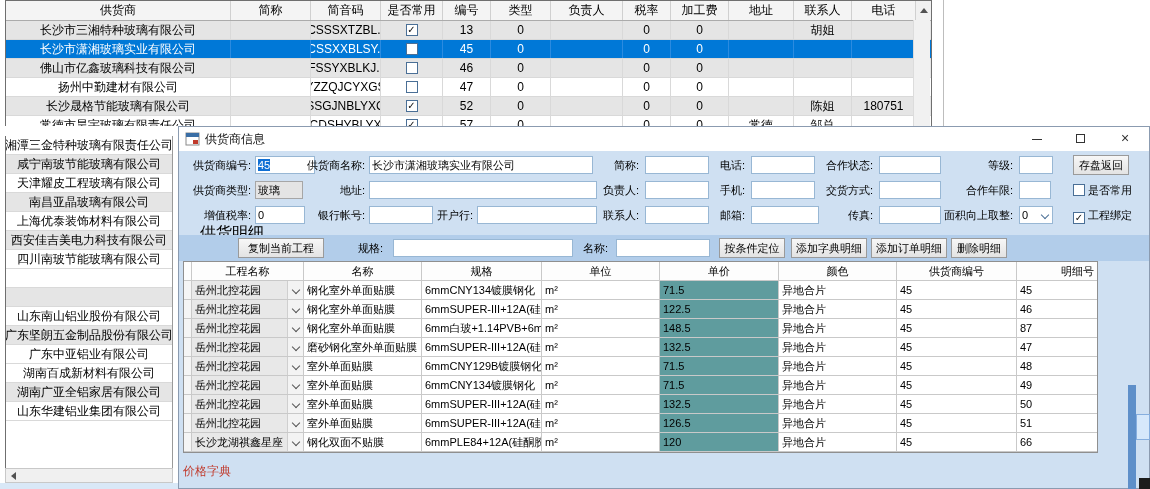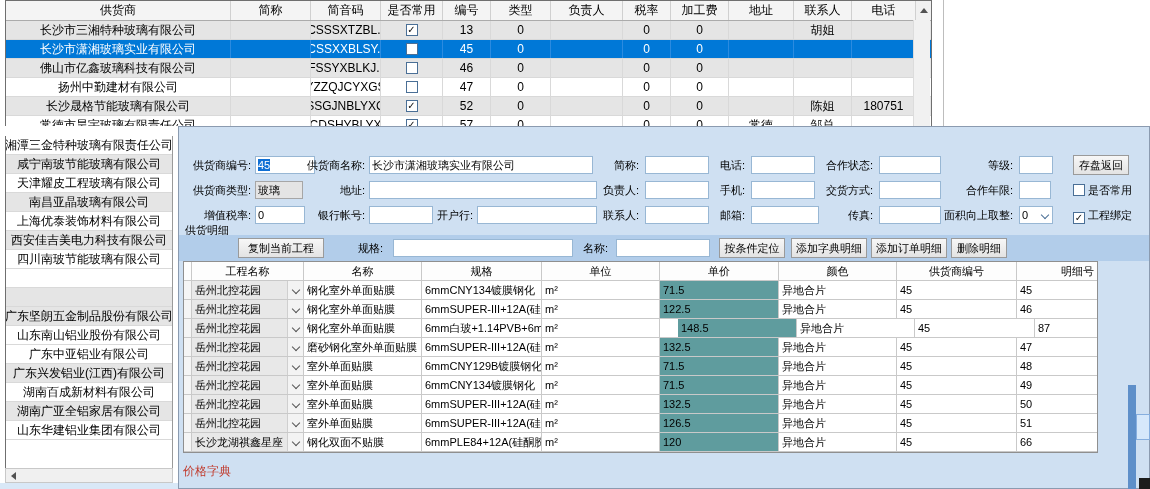--- a/index.html
+++ b/index.html
@@ -54,21 +54,21 @@
   .seltxt{background:#0f6fd4;color:#fff;}
   .btn{position:absolute;height:20px;background:linear-gradient(#f7f7f7,#e3e3e3);border:1px solid #9a9a9a;
     box-sizing:border-box;font-size:11px;text-align:center;line-height:18px;overflow:hidden;white-space:nowrap;}
   .wcb{display:inline-block;width:12px;height:12px;background:#fff;border:1px solid #4a6f96;box-sizing:border-box;
     font-size:10px;line-height:10px;text-align:center;color:#111;vertical-align:-2px;}
   .wcb.on::after{content:"✓";}
   .cbwrap{position:absolute;height:18px;line-height:18px;font-size:11px;white-space:nowrap;}
   .combo{position:absolute;height:18px;background:#fff;border:1px solid #98b7d4;box-sizing:border-box;
     font-size:11px;line-height:16px;padding:0 2px;}
   .chev{position:absolute;right:4px;top:5px;width:5px;height:5px;border-right:1px solid #4a6f96;border-bottom:1px solid #4a6f96;transform:rotate(45deg);}
-  .sectlbl{position:absolute;font-size:11px;color:#000;}
+  .sectlbl{position:absolute;font-size:16px;color:#000;margin-left:15px;}
   #toolbar{position:absolute;left:0;top:84px;width:100%;height:26px;background:#b2cdea;}
 
   
   #detail-grid{position:absolute;left:4px;top:110px;width:915px;height:192px;background:#fff;
     border:1px solid #8f8f8f;box-sizing:border-box;overflow:hidden;}
   #dg-header{display:flex;height:18px;border-bottom:1px solid #c9c9c9;background:#fdfdfd;}
   .dhcell{flex:none;display:flex;align-items:center;justify-content:center;height:18px;font-size:11px;
     border-right:1px solid #c9c9c9;box-sizing:border-box;overflow:hidden;}
   .drow{display:flex;height:19px;border-bottom:1px solid #c9c9c9;box-sizing:border-box;background:#fff;}
   .dcell{flex:none;display:flex;align-items:center;justify-content:flex-start;height:18px;font-size:11px;
@@ -214,34 +214,48 @@
   <div id="left-list">
       <div class="lrow">湘潭三金特种玻璃有限责任公司</div>
       <div class="lrow alt">咸宁南玻节能玻璃有限公司</div>
       <div class="lrow">天津耀皮工程玻璃有限公司</div>
       <div class="lrow alt">南昌亚晶玻璃有限公司</div>
       <div class="lrow">上海优泰装饰材料有限公司</div>
       <div class="lrow alt">西安佳吉美电力科技有限公司</div>
       <div class="lrow">四川南玻节能玻璃有限公司</div>
       <div class="lrow"></div>
       <div class="lrow alt"></div>
+      <div class="lrow">山东南山铝业股份有限公司</div>
       <div class="lrow alt">广东坚朗五金制品股份有限公司</div>
-      <div class="lrow">山东南山铝业股份有限公司</div>
       <div class="lrow">广东中亚铝业有限公司</div>
-      <div class="lrow alt">广东兴发铝业(江西)有限公司</div>
       <div class="lrow">湖南百成新材料有限公司</div>
       <div class="lrow alt">湖南广亚全铝家居有限公司</div>
       <div class="lrow">山东华建铝业集团有限公司</div>
     </div>
   <div id="left-scroll">
     <span class="tri-left"></span>
   </div>
   <div id="bottom-strip"></div>
 
   <div id="dialog">
+    <div id="titlebar">
+      <svg class="ticon" viewBox="0 0 16 16">
+        <rect x="1" y="2" width="13" height="12" fill="#fff" stroke="#8a8a8a"></rect>
+        <rect x="1" y="2" width="13" height="4" fill="#3a6ea5"></rect>
+        <rect x="8" y="9" width="5" height="4" fill="#c0392b"></rect>
+      </svg>
+      <span class="ttext">供货商信息</span>
+      <span class="capbtn min">
+          <span class="minbar"></span>
+        </span>
+      <span class="capbtn max">
+          <span class="maxbox"></span>
+        </span>
+      <span class="capbtn cls"><span>×</span></span>
+    </div>
 
     <div id="dbody">
 
       <span class="lbl" style="left:0px;top:5px;width:72px">供货商编号:</span>
       <div class="inp" style="left:76px;top:5px;width:60px"><span class="seltxt">45</span></div>
       <span class="lbl" style="left:96px;top:5px;width:90px">供货商名称:</span>
       <div class="inp" style="left:190px;top:5px;width:224px"><span>长沙市潇湘玻璃实业有限公司</span></div>
       <span class="lbl" style="left:400px;top:5px;width:60px">简称:</span>
       <div class="inp" style="left:466px;top:5px;width:64px"></div>
       <span class="lbl" style="left:506px;top:5px;width:60px">电话:</span>
@@ -344,21 +358,21 @@
               <span class="dcell rowhead" style="width: 8px;"></span>
               <span class="dcombo" style="width: 112px;">
                 <span>岳州北控花园</span>
                 <span class="arrowbox">
                   <span class="chev2"></span>
                 </span>
               </span>
               <span class="dcell" style="width: 118px;">钢化室外单面贴膜</span>
               <span class="dcell" style="width: 120px;">6mm白玻+1.14PVB+6mm...</span>
               <span class="dcell" style="width: 118px;">m²</span>
-              <span class="dcell teal" style="width: 119px; margin-left: 18px;">148.5</span>
+              <span class="dcell teal" style="width: 119px;">148.5</span>
               <span class="dcell" style="width: 118px;">异地合片</span>
               <span class="dcell" style="width: 120px;">45</span>
               <span class="dcell" style="width: 122px;">87</span>
             </div>
             <div class="drow">
               <span class="dcell rowhead" style="width: 8px;"></span>
               <span class="dcombo" style="width: 112px;">
                 <span>岳州北控花园</span>
                 <span class="arrowbox">
                   <span class="chev2"></span>

